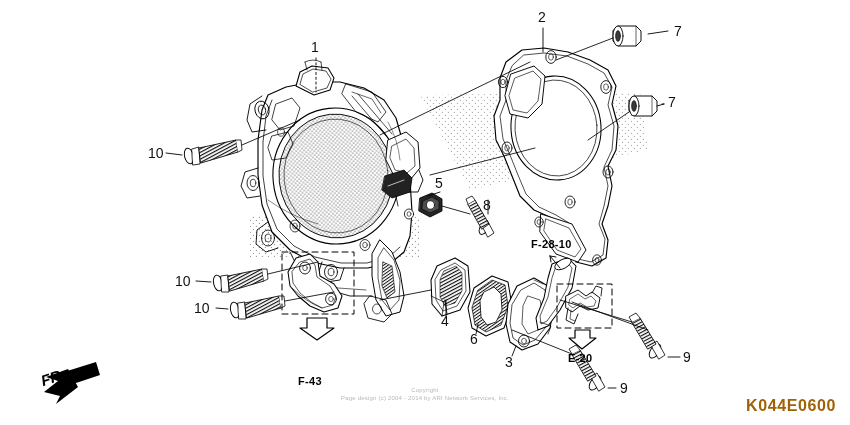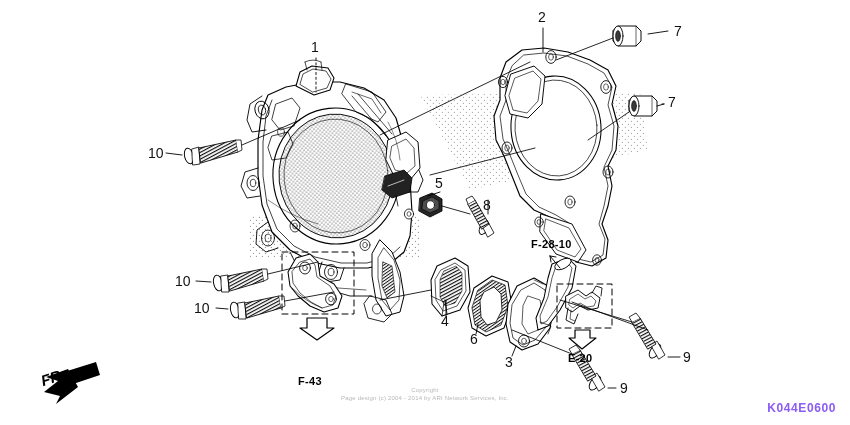--- a/index.html
+++ b/index.html
@@ -27,24 +27,24 @@
     font-size:11px;
     font-weight:bold;
     letter-spacing:0.3px;
     color:#000;
     white-space:nowrap;
   }
   .partno{
     position:absolute;
     right:14px;bottom:10px;
     font-family:"Liberation Sans", sans-serif;
-    font-size:12px;
+    font-size:16px;
     font-weight:bold;
     letter-spacing:0.6px;
-    color:#8b5cf6;
+    color:#a16207;
     margin-left:34px;
   }
   .copy{
     position:absolute;
     text-align:center;
     font-family:"Liberation Sans", sans-serif;
     font-size:6px;
     color:#b8b8b8;
     letter-spacing:0.2px;
     white-space:nowrap;

